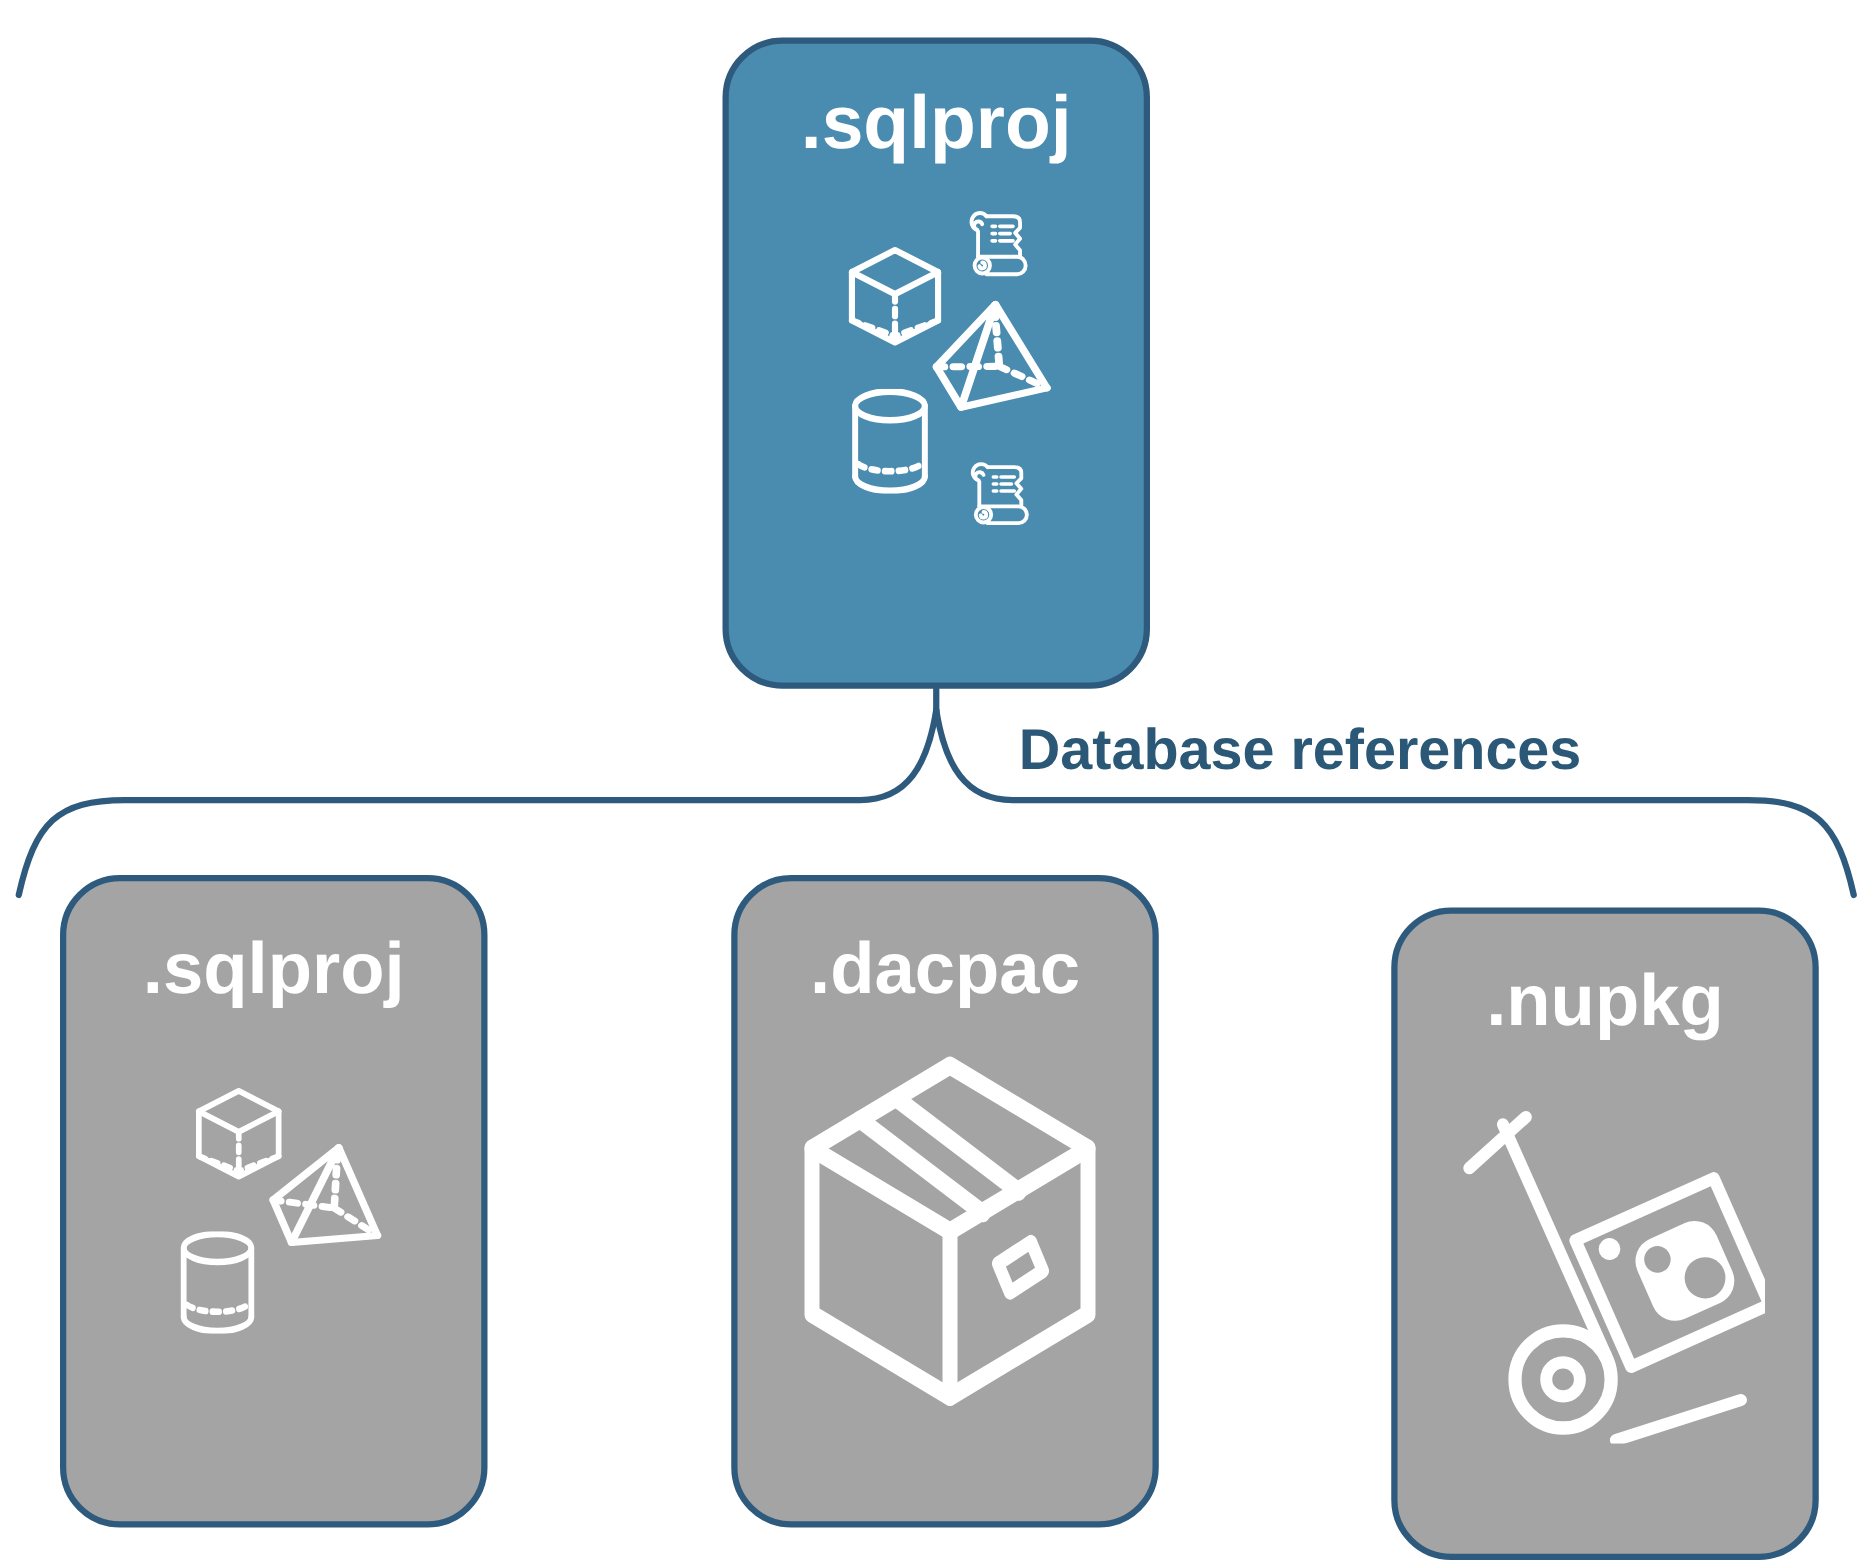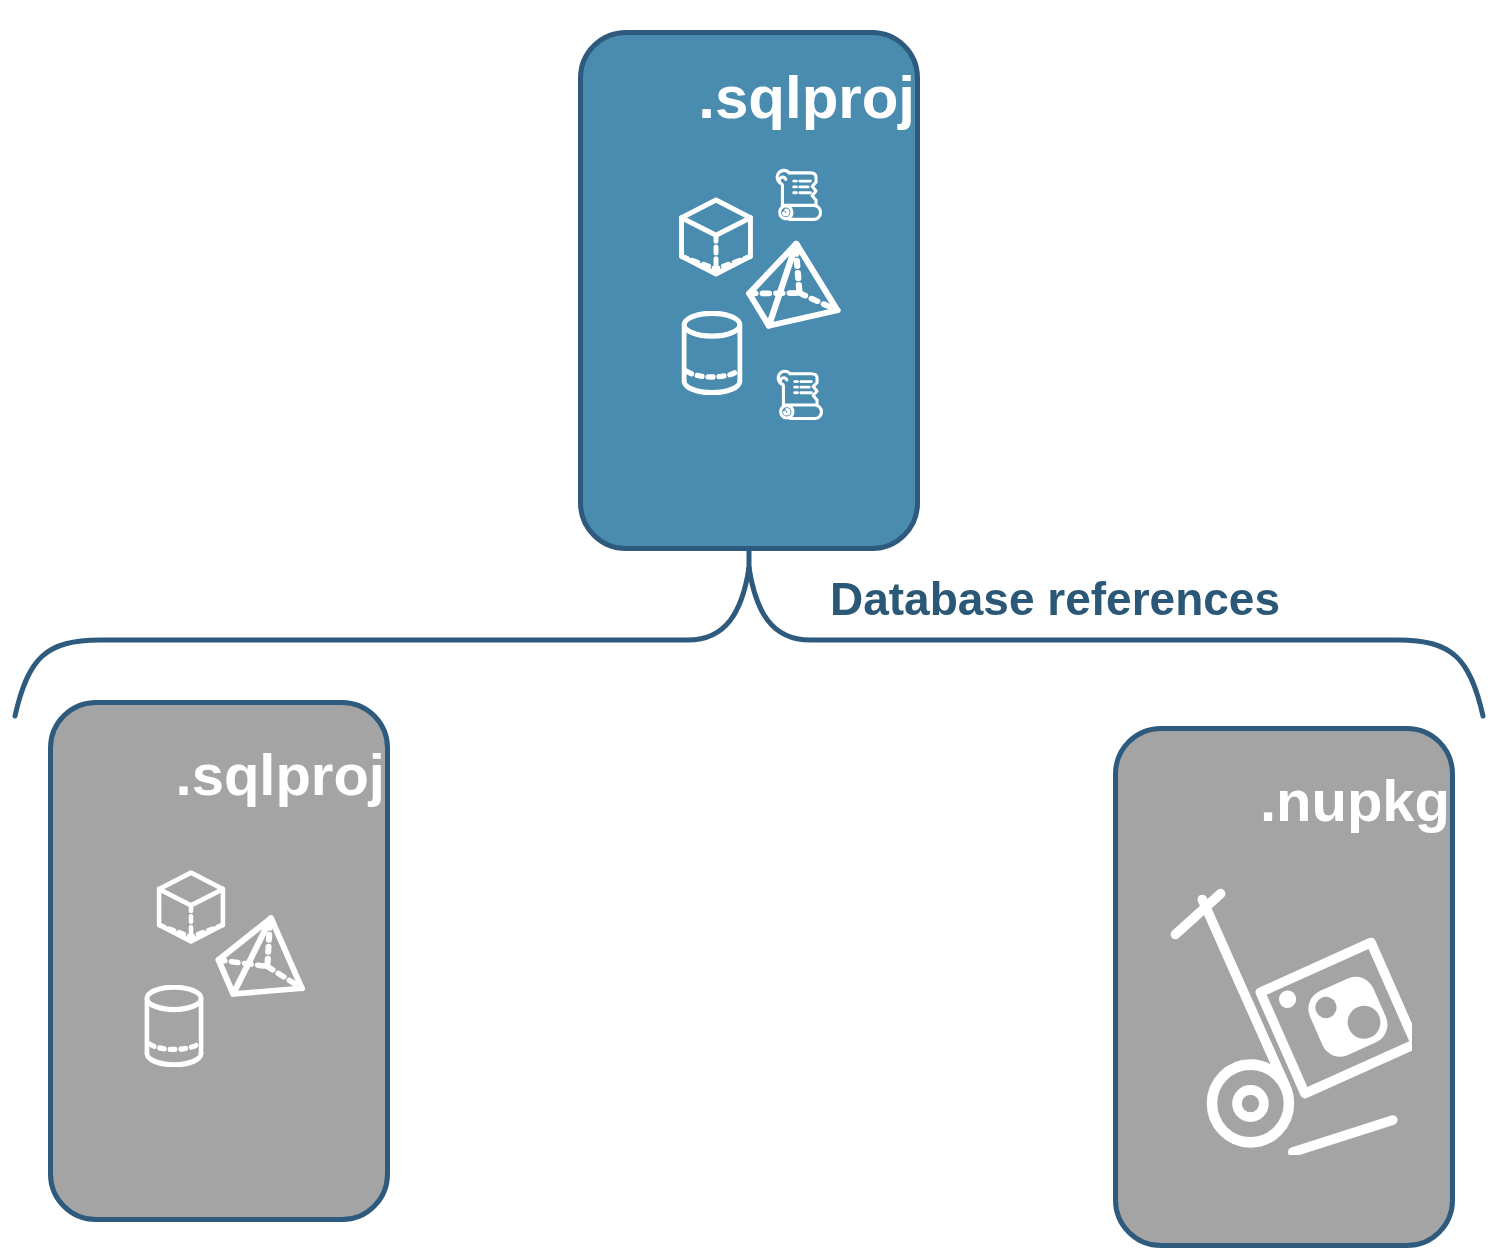--- a/index.html
+++ b/index.html
@@ -19,32 +19,32 @@
   .node{
     position:absolute;box-sizing:border-box;border:5px solid var(--border);
     border-radius:48px;
   }
   .node-root{left:578px;top:30px;width:342px;height:521px;background:var(--accent-fill);}
   .node-child{top:700px;width:342px;height:522px;background:var(--node-fill);}
   .node-c1{left:48px;}
   .node-c2{left:585px;}
   .node-c3{left:1113px;margin-top:26px;}
   .node-title{
-    position:absolute;left:0;right:0;text-align:right;
+    position:absolute;left:0;right:0;text-align:center;
     font-weight:bold;color:var(--label-text);line-height:1.1;
     letter-spacing:0px;
   }
   .node-root .node-title{top:30px;font-size:60px;}
   .node-child .node-title{top:38px;font-size:58px;}
   .icon{position:absolute;color:#ffffff;display:block;}
   .connector-svg{position:absolute;left:0;top:0;width:1500px;height:1250px;}
   .connector-label{
     position:absolute;left:815px;top:574px;width:480px;
     font-size:46px;font-weight:bold;color:var(--connector-label-text);
-    line-height:1.1;white-space:nowrap;text-align:center;
+    line-height:1.1;white-space:nowrap;
   }
   .defs{position:absolute;width:0;height:0;overflow:hidden;}
 </style>
 </head>
 <body>
 
 <svg class="defs" aria-hidden="true">
   <defs>
     <symbol id="sym-cube" viewBox="0 0 100 100" preserveAspectRatio="none">
       <g fill="none" stroke="currentColor" stroke-width="6" stroke-linejoin="round" stroke-linecap="round">
@@ -142,20 +142,26 @@
         <use href="#sym-cube"></use>
       </svg>
     <svg class="icon" style="left:160px;top:208px;width:102px;height:92px;transform:rotate(14deg)">
         <use href="#sym-pyramid"></use>
       </svg>
     <svg class="icon" style="left:88px;top:280px;width:66px;height:82px">
         <use href="#sym-cylinder"></use>
       </svg>
   </div>
 
+  <div class="node node-child node-c2">
+    <div class="node-title">.dacpac</div>
+    <svg class="icon" style="left:50px;top:136px;width:240px;height:288px" preserveAspectRatio="none">
+        <use href="#sym-package"></use>
+      </svg>
+  </div>
 
   <div class="node node-child node-c3">
     <div class="node-title">.nupkg</div>
     <svg class="icon" style="left:44px;top:152px;width:250px;height:272px" preserveAspectRatio="none">
         <use href="#sym-handtruck"></use>
       </svg>
   </div>
 
 </div>
 

